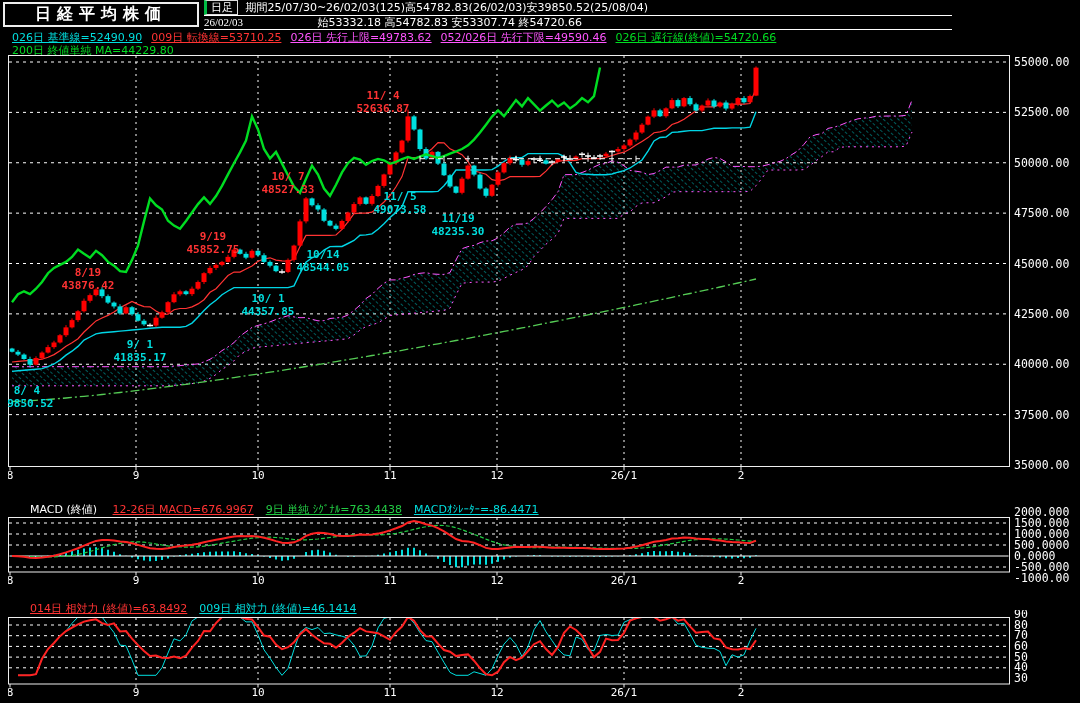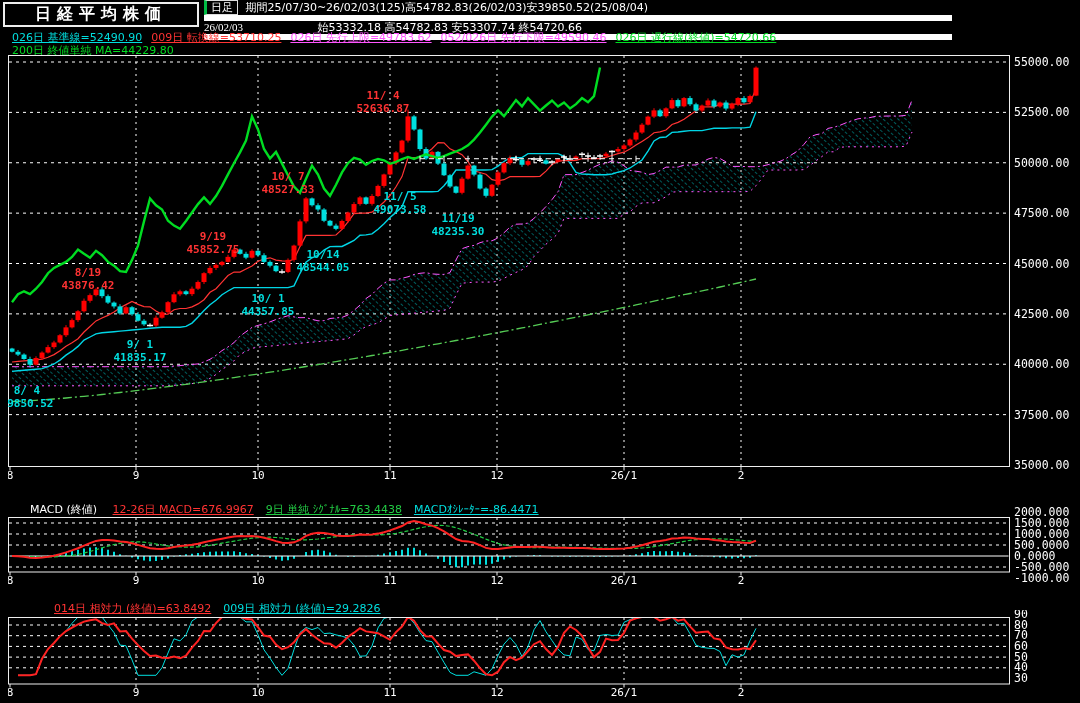--- a/index.html
+++ b/index.html
@@ -1,21 +1,21 @@
 <!DOCTYPE html>
 <html><head>
 <meta charset="utf-8">
 <style>
   html,body{margin:0;padding:0;background:#000;}
   #app{position:relative;width:1080px;height:703px;background:#000;overflow:hidden;
        font-family:"DejaVu Sans","Liberation Sans",sans-serif;color:#fff;}
   .titlebox{position:absolute;left:3px;top:2px;width:192px;height:21px;border:2px solid #eee;
        display:flex;align-items:center;justify-content:center;font-size:16px;font-weight:bold;letter-spacing:6px;white-space:nowrap;}
   .hdr{position:absolute;left:204px;top:0px;width:748px;font-size:11px;line-height:13px;}
-  .hdr .line{border-bottom:6px solid #ffffff;white-space:nowrap;overflow:hidden;}
+  .hdr .line{border-bottom:1px solid #ffffff;white-space:nowrap;overflow:hidden;}
   .ibox{display:inline-block;border:1px solid #ddd;border-left:3px solid #00bb44;padding:0 4px;margin-right:4px;}
   .datecell{display:inline-block;width:110px;font-family:Liberation Serif, serif;}
   .legend{position:absolute;left:12px;font-size:11px;white-space:nowrap;text-align:right;}
   .legend span{margin-right:9px;text-decoration:underline;}
   #legend-row1{top:30px;} #legend-row2{top:43px;}
   .phdr{position:absolute;left:30px;font-size:11px;white-space:nowrap;}
   .phdr span{margin-right:12px;text-decoration:underline;}
   .phdr .ptitle{color:#fff;text-decoration:none;}
   #macd-header{top:502px;} #rsi-header{top:601px;}
   svg{position:absolute;left:8px;display:block;}
@@ -552,21 +552,21 @@
         <line x1="730" y1="51" x2="730" y2="53.12256994103689" stroke="#00dfdf" stroke-width="2"></line>
         <line x1="736" y1="51" x2="736" y2="53.17354328989768" stroke="#00dfdf" stroke-width="2"></line>
         <line x1="742" y1="51" x2="742" y2="52.78506322658473" stroke="#00dfdf" stroke-width="2"></line>
         <line x1="748" y1="51" x2="748" y2="50.35139342194516" stroke="#00dfdf" stroke-width="2"></line>
         <line x1="1" y1="51" x2="1001" y2="51" stroke="#fff" stroke-width="1"></line>
         <polyline points="4.0,51.0 10.0,51.1 16.0,51.4 22.0,51.7 28.0,51.9 34.0,52.0 40.0,52.0 46.0,51.8 52.0,51.5 58.0,51.1 64.0,50.5 70.0,49.5 76.0,48.2 82.0,46.5 88.0,44.7 94.0,42.8 100.0,41.1 106.0,39.5 112.0,38.3 118.0,37.4 124.0,36.8 130.0,36.8 136.0,37.2 142.0,38.0 148.0,39.0 154.0,40.0 160.0,40.9 166.0,41.5 172.0,41.9 178.0,42.2 184.0,42.1 190.0,41.8 196.0,41.2 202.0,40.3 208.0,39.3 214.0,38.2 220.0,37.2 226.0,36.1 232.0,35.0 238.0,34.1 244.0,33.2 250.0,32.6 256.0,32.3 262.0,32.2 268.0,32.5 274.0,33.0 280.0,33.8 286.0,34.5 292.0,34.9 298.0,34.8 304.0,34.5 310.0,34.0 316.0,33.3 322.0,32.5 328.0,31.7 334.0,30.9 340.0,30.2 346.0,29.7 352.0,29.5 358.0,29.7 364.0,29.9 370.0,29.9 376.0,29.7 382.0,29.2 388.0,28.3 394.0,27.2 400.0,25.8 406.0,24.3 412.0,22.9 418.0,21.7 424.0,20.8 430.0,20.4 436.0,20.5 442.0,21.3 448.0,22.7 454.0,24.7 460.0,27.0 466.0,29.3 472.0,31.6 478.0,34.1 484.0,36.4 490.0,38.4 496.0,39.9 502.0,40.8 508.0,41.5 514.0,42.1 520.0,42.5 526.0,42.7 532.0,42.6 538.0,42.4 544.0,42.2 550.0,42.2 556.0,42.2 562.0,42.3 568.0,42.4 574.0,42.6 580.0,42.7 586.0,42.9 592.0,43.1 598.0,43.3 604.0,43.4 610.0,43.5 616.0,43.5 622.0,43.5 628.0,43.3 634.0,43.0 640.0,42.4 646.0,41.6 652.0,40.7 658.0,39.7 664.0,38.6 670.0,37.5 676.0,36.4 682.0,35.4 688.0,34.7 694.0,34.2 700.0,33.9 706.0,33.8 712.0,33.8 718.0,34.1 724.0,34.5 730.0,35.0 736.0,35.6 742.0,36.1 748.0,36.3" fill="none" stroke="#22cc44" stroke-width="1.2" stroke-dasharray="4 2"></polyline>
         <polyline points="4.0,51.0 10.0,51.2 16.0,51.8 22.0,52.8 28.0,52.9 34.0,52.5 40.0,51.7 46.0,50.7 52.0,49.2 58.0,47.4 64.0,45.4 70.0,43.2 76.0,40.6 82.0,38.1 88.0,35.9 94.0,34.9 100.0,34.9 106.0,35.4 112.0,36.5 118.0,37.1 124.0,38.3 130.0,39.9 136.0,41.6 142.0,43.2 148.0,43.8 154.0,43.9 160.0,43.2 166.0,42.1 172.0,41.0 178.0,40.5 184.0,39.8 190.0,38.8 196.0,37.3 202.0,35.9 208.0,34.7 214.0,33.7 220.0,32.6 226.0,31.4 232.0,31.0 238.0,31.3 244.0,31.1 250.0,31.6 256.0,32.8 262.0,34.3 268.0,36.1 274.0,37.7 280.0,38.1 286.0,37.3 292.0,34.8 298.0,30.9 304.0,28.8 310.0,27.7 316.0,28.1 322.0,29.1 328.0,30.4 334.0,31.0 340.0,30.9 346.0,30.4 352.0,29.6 358.0,29.8 364.0,29.5 370.0,28.6 376.0,27.2 382.0,25.4 388.0,23.3 394.0,21.0 400.0,17.4 406.0,16.1 412.0,17.2 418.0,19.3 424.0,20.6 430.0,23.1 436.0,26.4 442.0,30.2 448.0,34.0 454.0,35.9 460.0,36.4 466.0,37.8 472.0,40.2 478.0,42.9 484.0,44.1 490.0,44.1 496.0,43.3 502.0,42.4 508.0,41.8 514.0,42.0 520.0,41.9 526.0,41.7 532.0,41.8 538.0,42.3 544.0,42.7 550.0,42.8 556.0,42.7 562.0,43.0 568.0,43.1 574.0,43.0 580.0,43.2 586.0,43.7 592.0,43.9 598.0,44.0 604.0,43.9 610.0,43.7 616.0,43.4 622.0,42.7 628.0,41.6 634.0,40.2 640.0,38.5 646.0,36.7 652.0,36.1 658.0,35.0 664.0,33.6 670.0,33.3 676.0,32.6 682.0,32.7 688.0,33.6 694.0,34.0 700.0,34.1 706.0,34.9 712.0,35.4 718.0,36.4 724.0,37.0 730.0,37.2 736.0,37.8 742.0,37.9 748.0,35.6" fill="none" stroke="#ff2222" stroke-width="2"></polyline>
       </g>
     </svg>
 
-  <div class="phdr" id="rsi-header"><span style="color: rgb(255, 51, 51); margin-left: 24px;">014日 相対力 (終値)=63.8492</span><span style="color: rgb(0, 223, 223);">009日 相対力 (終値)=29.2826</span></div>
+  <div class="phdr" id="rsi-header"><span style="color: rgb(255, 51, 51);">014日 相対力 (終値)=63.8492</span><span style="color: rgb(0, 223, 223);">009日 相対力 (終値)=46.1414</span></div>
   <svg id="rsi-svg" width="1072" height="93">
       <rect x="0.5" y="7.5" width="1001" height="66.5" fill="none" stroke="#eee" stroke-width="1"></rect>
       <text x="1006" y="7.799999999999999" fill="#ffffff" font-size="11.5">90</text>
       <line x1="1" y1="15" x2="1001" y2="15" stroke="#ffffff" stroke-width="1" stroke-dasharray="3 4"></line>
       <text x="1006" y="18.5" fill="#ffffff" font-size="11.5">80</text>
       <line x1="1" y1="25.700000000000003" x2="1001" y2="25.700000000000003" stroke="#ffffff" stroke-width="1" stroke-dasharray="3 4"></line>
       <text x="1006" y="29.200000000000003" fill="#ffffff" font-size="11.5">70</text>
       <line x1="1" y1="36.400000000000006" x2="1001" y2="36.400000000000006" stroke="#ffffff" stroke-width="1" stroke-dasharray="3 4"></line>
       <text x="1006" y="39.900000000000006" fill="#ffffff" font-size="11.5">60</text>
       <line x1="1" y1="47.1" x2="1001" y2="47.1" stroke="#ffffff" stroke-width="1" stroke-dasharray="3 4"></line>

